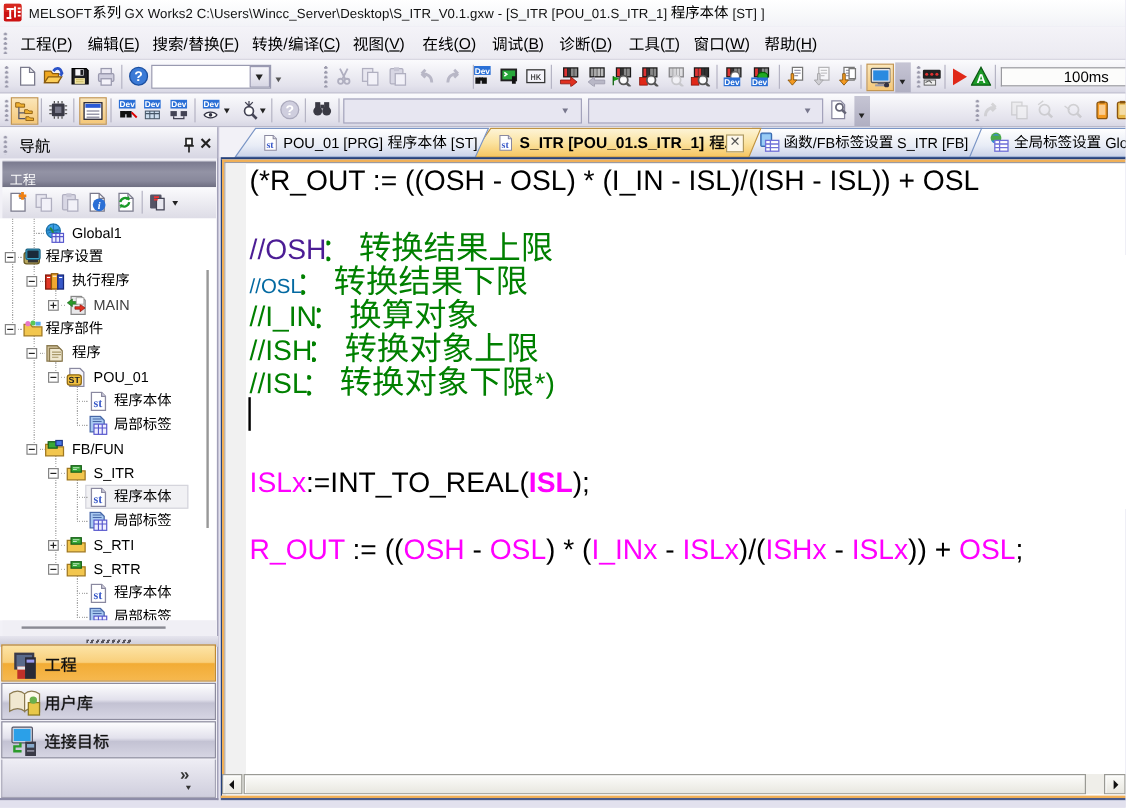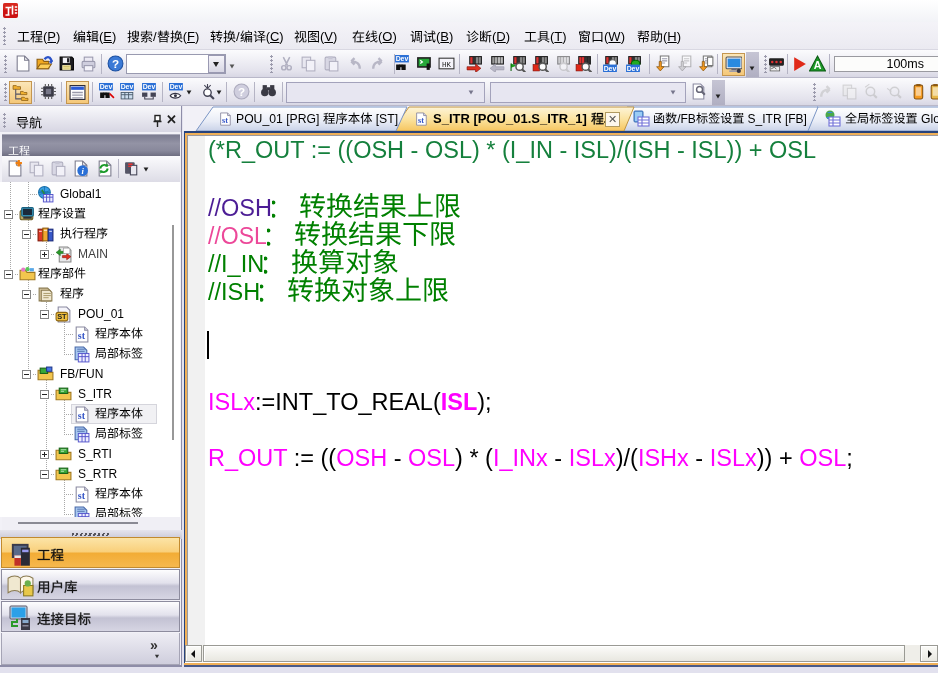--- a/index.html
+++ b/index.html
@@ -73,20 +73,33 @@
   </svg>
 <div class="abs" style="left:0;top:0;width:938px;height:22px;background:linear-gradient(#ffffff,#f2f3f7)">
     <svg class="abs" style="left:3px;top:3px" width="16" height="16">
       <rect x="0" y="0" width="15" height="15" rx="2" fill="#cc1212"></rect>
       <rect x="0" y="0" width="15" height="7" rx="2" fill="#e03a2a" opacity=".55"></rect>
       <g stroke="#fff" stroke-width="1.6" fill="none">
         <path d="M2.5 4.5h6M5.5 4.5v8M2.5 12h4"></path>
         <path d="M9.5 2.5v9M11.8 4h2.4M11.8 7h2.4M11.8 10h2.4"></path>
       </g>
     </svg>
+    <span class="abs" style="left:24px;top:4px;font-size:11px;letter-spacing:.1px;color:#111">MELSOFT<svg class="k" width="24.0" height="12.0" style="vertical-align:-1.4px">
+        <g transform="translate(0,10.56) scale(0.01200,-0.01200)" fill="#000">
+          <use href="#u7CFB" x="0"></use>
+          <use href="#u5217" x="1000"></use>
+        </g>
+      </svg> GX Works2 C:\Users\Wincc_Server\Desktop\S_ITR_V0.1.gxw - [S_ITR [POU_01.S_ITR_1] <svg class="k" width="48.0" height="12.0" style="vertical-align:-1.4px">
+        <g transform="translate(0,10.56) scale(0.01200,-0.01200)" fill="#000">
+          <use href="#u7A0B" x="0"></use>
+          <use href="#u5E8F" x="1000"></use>
+          <use href="#u672C" x="2000"></use>
+          <use href="#u4F53" x="3000"></use>
+        </g>
+      </svg> [ST] ]</span>
   </div>
 <div class="abs" style="left:0;top:22px;width:938px;height:28px;background:linear-gradient(#f4f3f8,#ebeaf1);border-bottom:1px solid #d9d8e2">
     <div class="grip" style="left:3px;top:5px;height:18px"></div>
     <span class="abs" style="left:17px;top:7px;font-size:13px;color:#000"><svg class="k" width="26.0" height="13.0" style="vertical-align:-1.6px">
         <g transform="translate(0,11.44) scale(0.01300,-0.01300)" fill="#000">
           <use href="#u5DE5" x="0"></use>
           <use href="#u7A0B" x="1000"></use>
         </g>
       </svg>(<u>P</u>)</span>
     <span class="abs" style="left:73px;top:7px;font-size:13px;color:#000"><svg class="k" width="26.0" height="13.0" style="vertical-align:-1.6px">
@@ -910,33 +923,33 @@
       </g>
     </svg> Glo</span>
 <div class="abs" style="left:184px;top:131px;width:754px;height:2px;background:#27437c"></div>
 <div class="abs" style="left:184px;top:133px;width:1px;height:532px;background:#27437c"></div>
 <div class="abs" style="left:185px;top:133px;width:753px;height:530px;background:#fff">
     <div class="abs" style="left:0;top:0;width:753px;height:2px;background:#f0b058"></div>
     <div class="abs" style="left:0;top:0;width:2px;height:530px;background:#f0b058"></div>
     <div class="abs" style="left:2px;top:2px;width:751px;height:1px;background:#9a9aa2"></div>
     <div class="abs" style="left:2px;top:2px;width:1px;height:528px;background:#9a9aa2"></div>
     <div class="abs" style="left:3px;top:3px;width:17px;height:509px;background:#f1f1f1"></div>
-    <div class="abs" style="left:23px;top:3px;height:28px;line-height:28px;font-size:23.5px;white-space:pre;color:#15803d">(*R_OUT := ((OSH - OSL) * (I_IN - ISL)/(ISH - ISL)) + OSL</div>
+    <div class="abs" style="left:23px;top:3px;height:28px;line-height:28px;font-size:23.5px;white-space:pre;color:#000000">(*R_OUT := ((OSH - OSL) * (I_IN - ISL)/(ISH - ISL)) + OSL</div>
     <div class="abs" style="left:23px;top:59px;height:28px;line-height:28px;font-size:23.5px;white-space:pre;color:#4c1d95">//OSH<svg class="k" width="189.0" height="27.0" style="vertical-align:-3.2px">
         <g transform="translate(0,23.76) scale(0.02700,-0.02700)" fill="#008000">
           <use href="#uFF1A" x="-200" y="-70"></use>
           <use href="#u8F6C" x="1000"></use>
           <use href="#u6362" x="2000"></use>
           <use href="#u7ED3" x="3000"></use>
           <use href="#u679C" x="4000"></use>
           <use href="#u4E0A" x="5000"></use>
           <use href="#u9650" x="6000"></use>
         </g>
       </svg></div>
-    <div class="abs" style="left:23px;top:87px;height:28px;line-height:28px;font-size:23px;white-space:pre;color:#ec4899">//OSL<svg class="k" width="189.0" height="27.0" style="vertical-align:-3.2px">
+    <div class="abs" style="left:23px;top:87px;height:28px;line-height:28px;font-size:17px;white-space:pre;color:#0369a1">//OSL<svg class="k" width="189.0" height="27.0" style="vertical-align:-3.2px">
         <g transform="translate(0,23.76) scale(0.02700,-0.02700)" fill="#008000">
           <use href="#uFF1A" x="-200" y="-70"></use>
           <use href="#u8F6C" x="1000"></use>
           <use href="#u6362" x="2000"></use>
           <use href="#u7ED3" x="3000"></use>
           <use href="#u679C" x="4000"></use>
           <use href="#u4E0B" x="5000"></use>
           <use href="#u9650" x="6000"></use>
         </g>
       </svg></div>
@@ -953,20 +966,31 @@
         <g transform="translate(0,23.76) scale(0.02700,-0.02700)" fill="#008000">
           <use href="#uFF1A" x="-200" y="-70"></use>
           <use href="#u8F6C" x="1000"></use>
           <use href="#u6362" x="2000"></use>
           <use href="#u5BF9" x="3000"></use>
           <use href="#u8C61" x="4000"></use>
           <use href="#u4E0A" x="5000"></use>
           <use href="#u9650" x="6000"></use>
         </g>
       </svg></div>
+    <div class="abs" style="left:23px;top:171px;height:28px;line-height:28px;font-size:23.5px;white-space:pre;color:#008000">//ISL<svg class="k" width="189.0" height="27.0" style="vertical-align:-3.2px">
+        <g transform="translate(0,23.76) scale(0.02700,-0.02700)" fill="#008000">
+          <use href="#uFF1A" x="-200" y="-70"></use>
+          <use href="#u8F6C" x="1000"></use>
+          <use href="#u6362" x="2000"></use>
+          <use href="#u5BF9" x="3000"></use>
+          <use href="#u8C61" x="4000"></use>
+          <use href="#u4E0B" x="5000"></use>
+          <use href="#u9650" x="6000"></use>
+        </g>
+      </svg>*)</div>
     <div class="abs" style="left:23px;top:255px;height:28px;line-height:28px;font-size:23.5px;white-space:pre;color:#000"><b style="color:#ff00ff;font-weight:normal">ISLx</b>:=INT_TO_REAL(<b style="color:#ff00ff;font-weight:bold">ISL</b>);</div>
     <div class="abs" style="left:23px;top:311px;height:28px;line-height:28px;font-size:23.5px;white-space:pre;color:#000"><b style="color:#ff00ff;font-weight:normal">R_OUT</b> := ((<b style="color:#ff00ff;font-weight:normal">OSH</b> - <b style="color:#ff00ff;font-weight:normal">OSL</b>) * (<b style="color:#ff00ff;font-weight:normal">I_INx</b> - <b style="color:#ff00ff;font-weight:normal">ISLx</b>)/(<b style="color:#ff00ff;font-weight:normal">ISHx</b> - <b style="color:#ff00ff;font-weight:normal">ISLx</b>)) + <b style="color:#ff00ff;font-weight:normal">OSL</b>;</div>
     <div class="abs" style="left:22px;top:198px;width:1.5px;height:28px;background:#000"></div>
   </div>
 <div class="abs" style="left:185px;top:645px;width:753px;height:17px;background:#efeee9">
 <div class="abs" style="left:0;top:0;width:17px;height:17px;background:linear-gradient(#fbfbf8,#e8e7e0);border:1px solid #9a9a94;box-shadow:inset 1px 1px 0 #fff"></div>
 <svg class="abs" style="left:5px;top:5px" width="7" height="8">
       <path d="M5 0L1 4l4 4z" fill="#111"></path>
     </svg>
 <div class="abs" style="left:18px;top:0;width:702px;height:17px;background:linear-gradient(#fcfcfa,#e8e7e0);border:1px solid #9a9a94;box-shadow:inset 1px 1px 0 #fff"></div>

